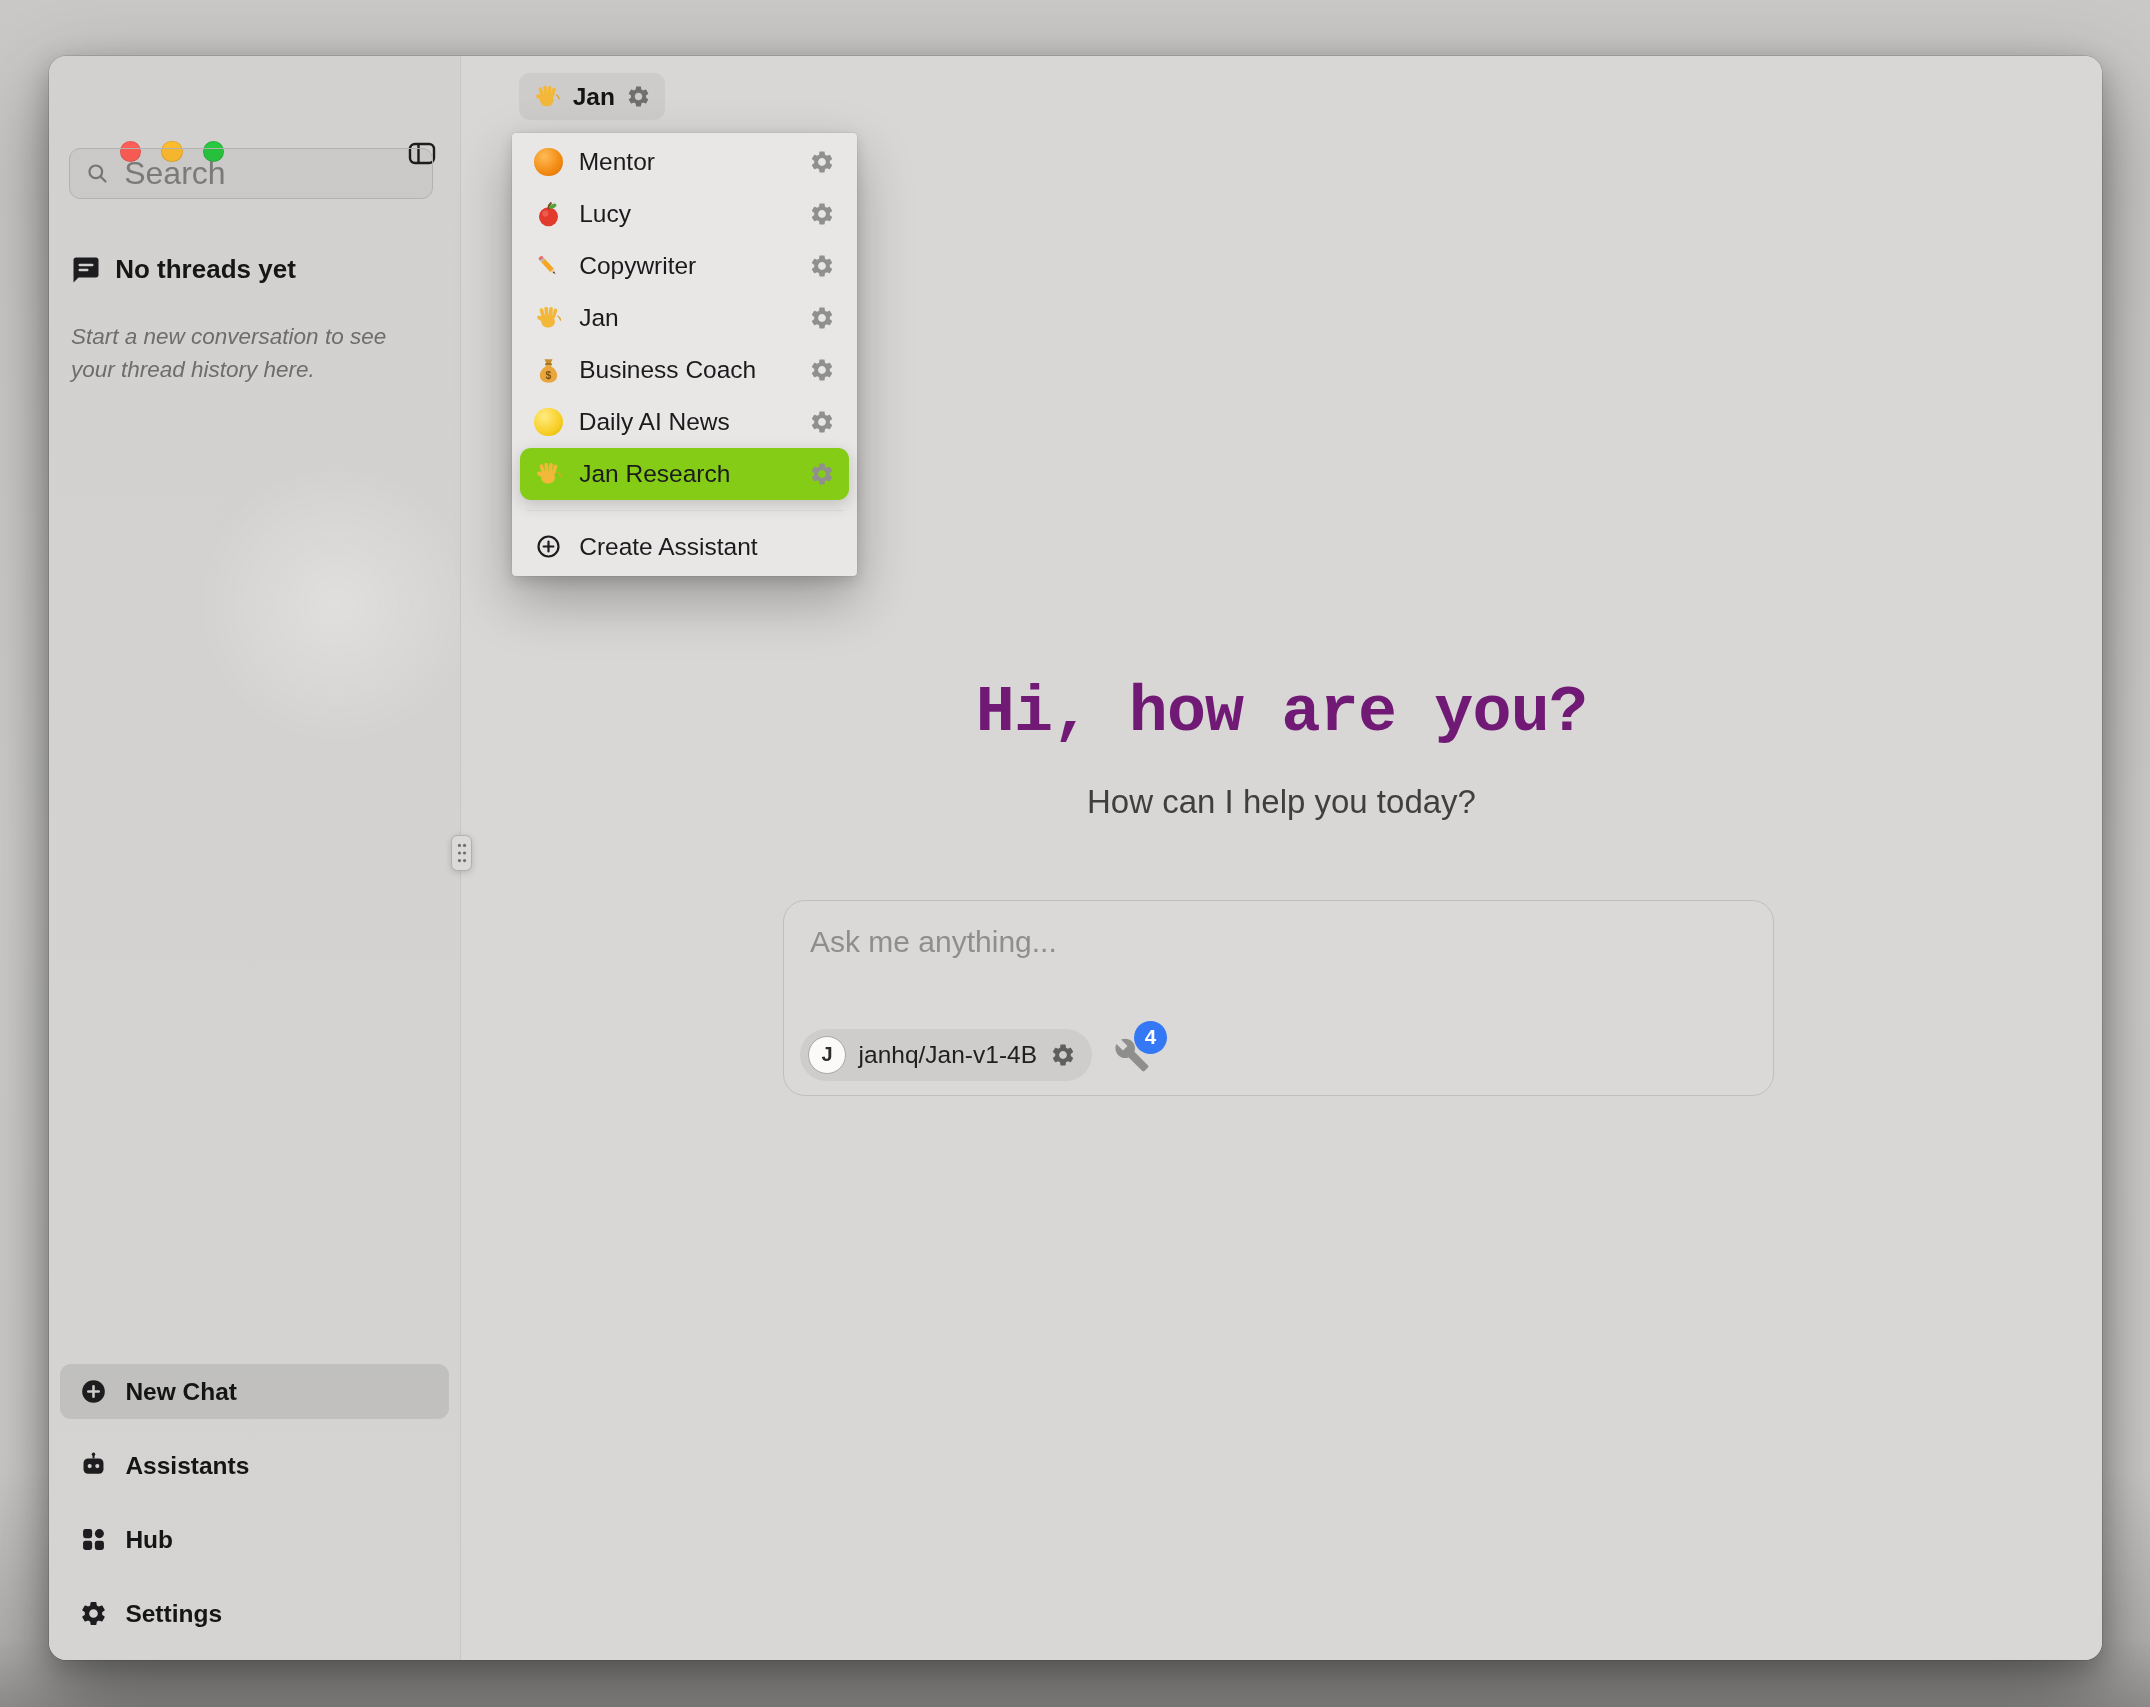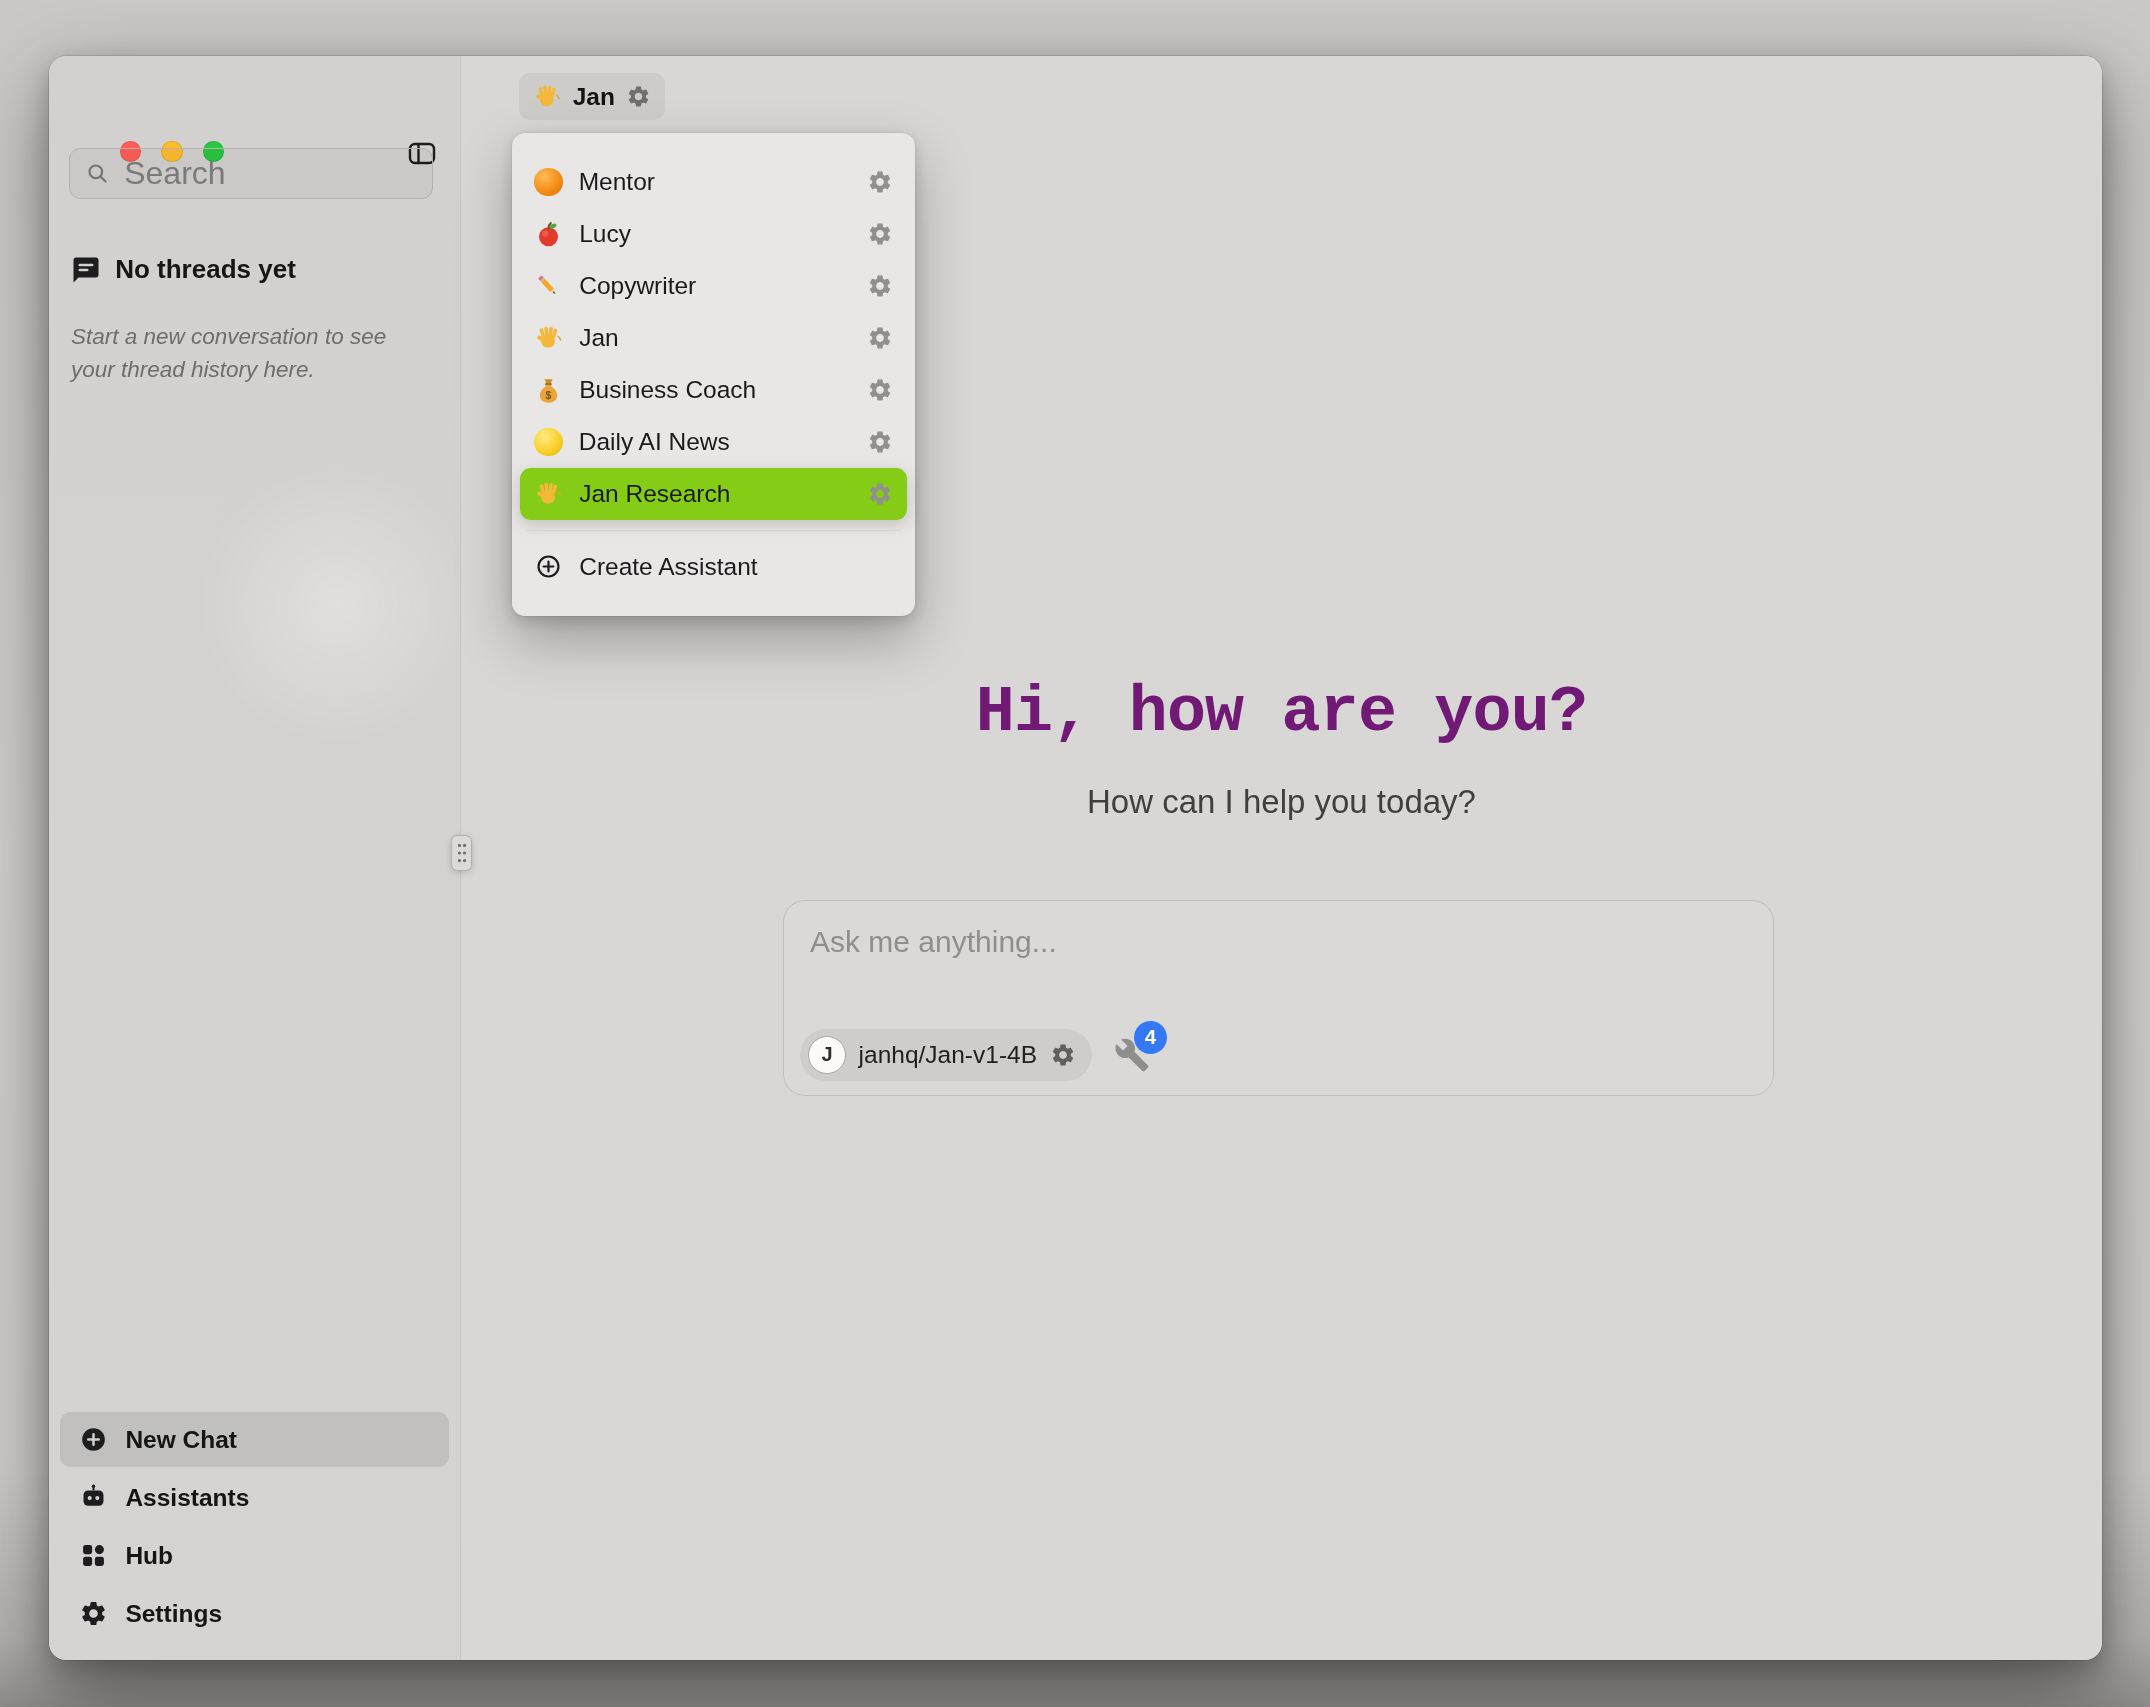--- a/index.html
+++ b/index.html
@@ -41,43 +41,43 @@
     font-family:inherit; font-size:32px; color:#333331;
   }
   .search input::placeholder { color:#7a7a78; }
 
   .empty { position:absolute; top:198px; left:22px; width:348px; }
   .empty-head { display:flex; align-items:center; gap:14.2px; }
   .empty-head svg { width:30px; height:30px; }
   .empty-title { font-size:26px; font-weight:700; color:#161616; }
   .empty-desc { margin-top:36px; width:343px; font-size:22.5px; line-height:1.45; color:#6d6d6b;font-style:italic; }
 
-  .side-nav { position:absolute; left:11px; right:11px; bottom:19px; display:flex; flex-direction:column; gap:3px; }
+  .side-nav { position:absolute; left:11px; right:11px; bottom:19px; display:flex; flex-direction:column; gap:19px; }
   .nav-row {
     height:55px; display:flex; align-items:center; gap:17.4px; padding:0 19px;
     border-radius:11px; font-size:24.5px; font-weight:700; color:#151515; cursor:pointer;
   }
   .nav-row.active { background:rgba(0,0,0,0.09); }
   .nav-row svg { width:29px; height:29px; color:#1d1d1f; flex:0 0 auto; }
 
   
   .main { flex:1; position:relative; background:#d8d7d5; border-left:0.8px solid rgba(0,0,0,0.07); }
 
   .asst-pill {
     position:absolute; top:17.4px; left:58px; height:47px;
     display:flex; align-items:center; gap:11px; padding:0 14.2px;
     border-radius:11px; background:rgba(0,0,0,0.05);
     font-size:24.5px; font-weight:600; color:#141414; cursor:pointer;
   }
   .asst-pill .emoji-svg { width:28.5px; height:28.5px; }
   .asst-pill .gear { width:25px; height:25px; color:#6f6f6d; }
 
   .dropdown {
-    position:absolute; top:77px; left:51px; width:403px; z-index:5;
-    border-radius:13px; background:#e8e7e5; padding:23px 8px;
+    position:absolute; top:77px; left:51px; width:345px; z-index:5;
+    border-radius:4px; background:#e8e7e5; padding:3px 8px;
     box-shadow:0 24px 55px rgba(0,0,0,.28), 0 4.7px 14.2px rgba(0,0,0,.14), 0 0 0 0.8px rgba(0,0,0,.05);
   }
   .dd-item {
     height:52px; display:flex; align-items:center; gap:16px; padding:0 14.2px;
     border-radius:11px; font-size:24.5px; font-weight:500; color:#1b1b1d; cursor:pointer;
   }
   .dd-item .ic { width:29px; height:29px; flex:0 0 auto; }
   .dd-item .label { flex:1; }
   .dd-item .gear { width:26px; height:26px; color:#90908e; flex:0 0 auto; }
   .dd-item.selected { background:#84cc16; box-shadow:0 4.7px 16px rgba(0,0,0,.17); }

